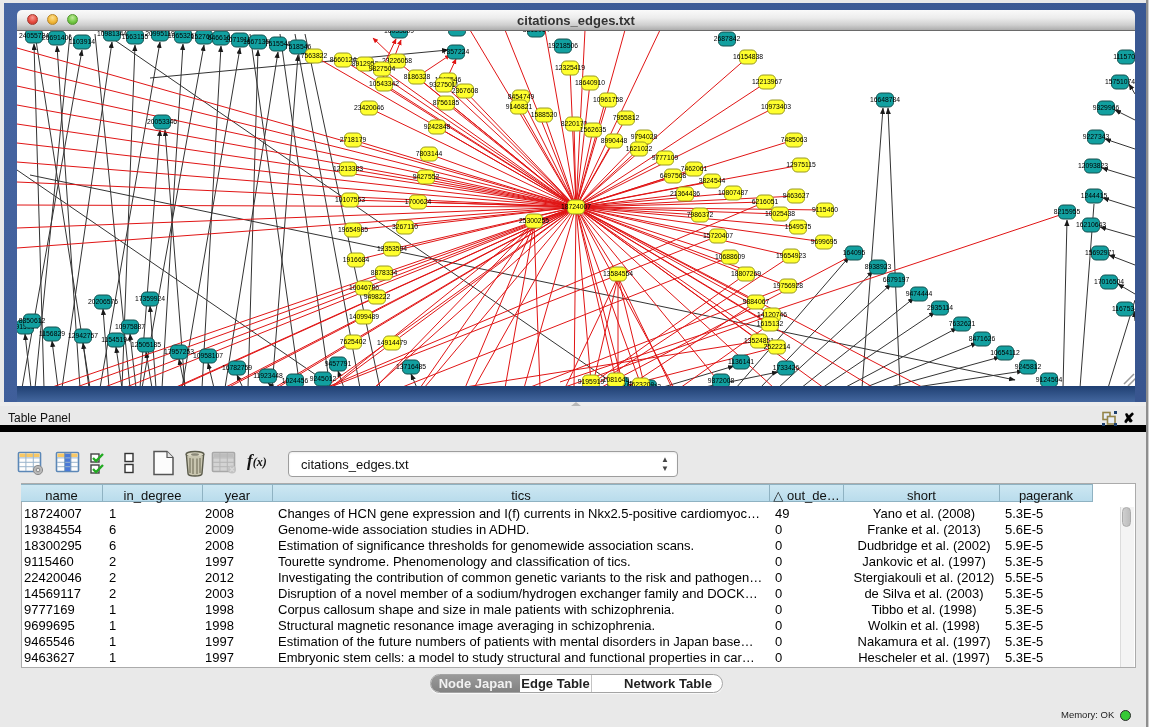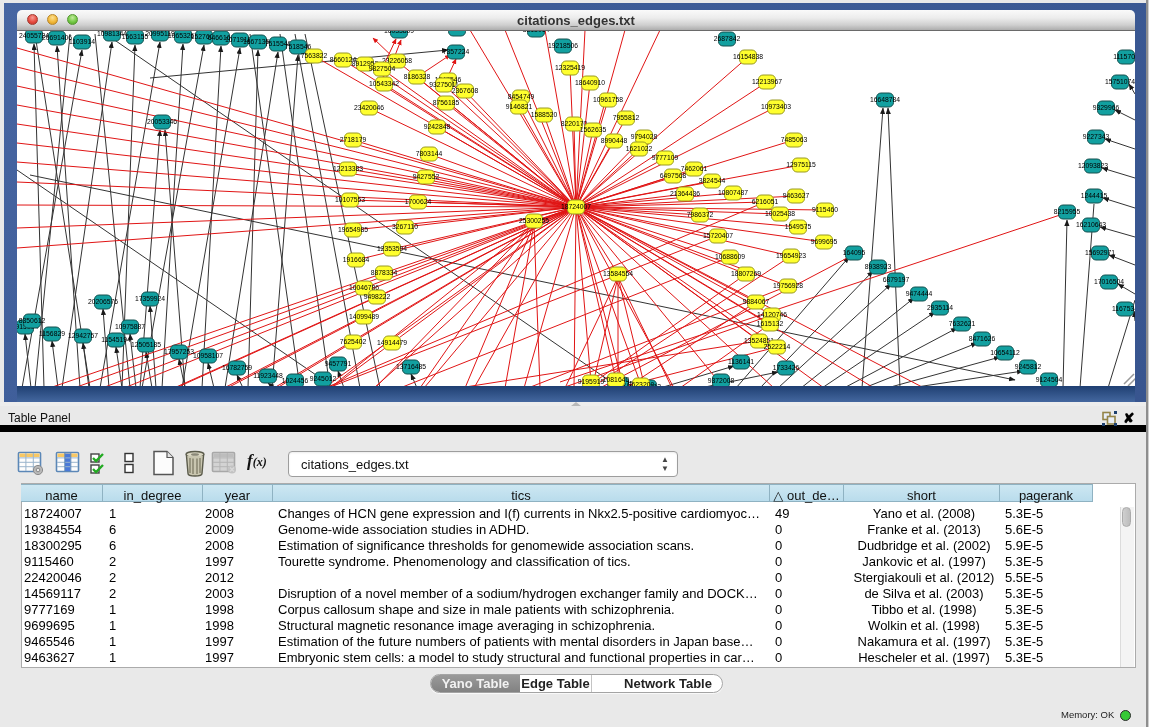--- a/index.html
+++ b/index.html
@@ -661,20 +661,21 @@
     <span class="c2">1997</span>
     <span class="c3">Tourette syndrome. Phenomenology and classification of tics.</span>
     <span class="c4">0</span>
     <span class="c5">Jankovic et al. (1997)</span>
     <span class="c6">5.3E-5</span>
   </div>
 <div class="tr" style="top:570px">
     <span class="c0">22420046</span>
     <span class="c1">2</span>
     <span class="c2">2012</span>
+    <span class="c3">Investigating the contribution of common genetic variants to the risk and pathogen…</span>
     <span class="c4">0</span>
     <span class="c5">Stergiakouli et al. (2012)</span>
     <span class="c6">5.5E-5</span>
   </div>
 <div class="tr" style="top:586px">
     <span class="c0">14569117</span>
     <span class="c1">2</span>
     <span class="c2">2003</span>
     <span class="c3">Disruption of a novel member of a sodium/hydrogen exchanger family and DOCK…</span>
     <span class="c4">0</span>
@@ -713,19 +714,19 @@
     <span class="c1">1</span>
     <span class="c2">1997</span>
     <span class="c3">Embryonic stem cells: a model to study structural and functional properties in car…</span>
     <span class="c4">0</span>
     <span class="c5">Hescheler et al. (1997)</span>
     <span class="c6">5.3E-5</span>
   </div>
 <div id="sbtrack"></div>
 <div id="sbthumb"></div>
 <div id="tabs">
-    <div class="tab" id="tab1">Yano Table</div>
+    <div class="tab" id="tab1">Node Japan</div>
     <div class="tab" id="tab2">Edge Table</div>
     <div class="tab" id="tab3">Network Table</div>
   </div>
 <div id="mem">Memory: OK</div>
 <div id="memdot"></div>
 <div id="rstrip"></div>
 
 </body></html>

